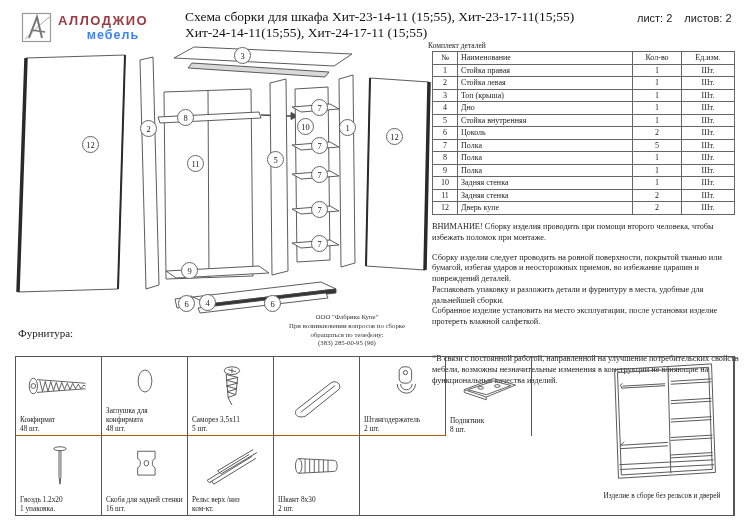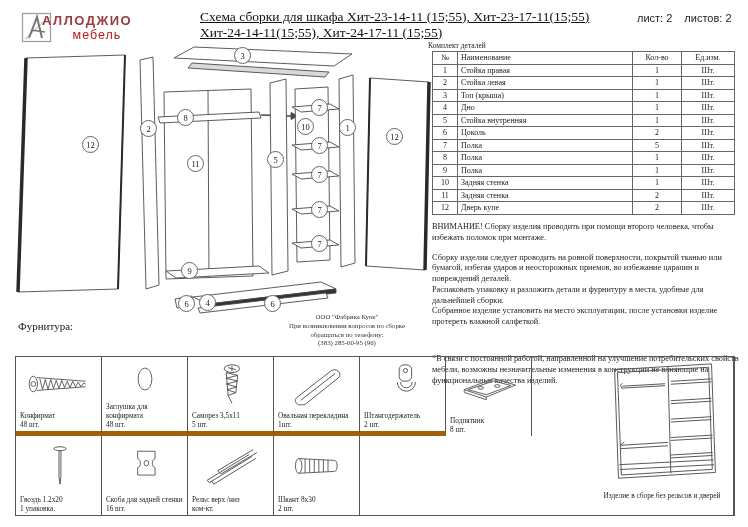--- a/index.html
+++ b/index.html
@@ -1,24 +1,24 @@
 <!DOCTYPE html>
 <html><head>
 <meta charset="utf-8">
 <style>
   html,body{margin:0;padding:0;background:#e8e8e8;}
   .page{position:relative;width:748px;height:527px;background:#ffffff;
         font-family:"Liberation Serif",serif;color:#1a1a1a;overflow:hidden;}
 
   
   .logo-icon{position:absolute;left:20px;top:11px;}
-  .logo-text{position:absolute;left:42px;top:13px;width:110px;font-family:"Liberation Sans",sans-serif;}
+  .logo-text{position:absolute;left:58px;top:13px;width:110px;font-family:"Liberation Sans",sans-serif;}
   .logo-brand{font-size:13px;font-weight:bold;letter-spacing:1.5px;color:#9b3b40;}
-  .logo-sub{font-size:12.5px;font-weight:normal;letter-spacing:1px;color:#b91c1c;text-align:center;}
-  .title{position:absolute;left:200px;top:9px;font-size:13.5px;line-height:16px;color:#111;text-decoration:underline;}
+  .logo-sub{font-size:12.5px;font-weight:bold;letter-spacing:1px;color:#3b82f6;text-align:center;}
+  .title{position:absolute;left:185px;top:9px;font-size:13.5px;line-height:16px;color:#111;}
   .sheetinfo{position:absolute;left:637px;top:12px;font-family:"Liberation Sans",sans-serif;
              font-size:11px;color:#222;white-space:nowrap;}
   .sheetinfo span{margin-right:12px;}
 
   
   .diagram{position:absolute;left:8px;top:42px;width:430px;height:295px;}
   .diagram svg{position:absolute;left:0;top:0;}
   .balloon{position:absolute;width:15px;height:15px;border:1px solid #666;border-radius:50%;
            background:#fff;font-size:8.5px;display:flex;align-items:center;justify-content:center;
            color:#222;z-index:3;}
@@ -35,26 +35,26 @@
   .notes{position:absolute;left:432px;top:222px;width:308px;font-size:8.3px;line-height:1.3;color:#222;}
   .notes p{margin:0;}
   .notes .gap{margin-bottom:9px;}
   .notes .gap-top{margin-top:26px;}
 
   
   .contact{position:absolute;left:262px;top:313px;width:170px;text-align:center;
            font-size:6.8px;line-height:1.3;color:#333;}
 
   
-  .hw-title{position:absolute;left:18px;top:320px;font-size:11px;color:#222;}
+  .hw-title{position:absolute;left:18px;top:327px;font-size:11px;color:#222;}
   .hw-grid{position:absolute;left:15px;top:356px;display:grid;
            grid-template-columns:repeat(6,86px) 202px;grid-template-rows:79px 79px;
            border:1px solid #555;}
   .hw-cell{border-right:1px solid #555;display:flex;flex-direction:column;overflow:hidden;}
-  .hw-cell.r1{border-bottom:5px solid #a16207;}
+  .hw-cell.r1{border-bottom:1px solid #a16207;}
   .hw-icon{flex:1;display:flex;align-items:center;justify-content:center;}
   .hw-label{font-size:7.3px;line-height:1.25;padding:0 3px 2px 4px;color:#222;}
   .hw-big{grid-column:7;grid-row:1/3;position:relative;}
   .hw-big svg{position:absolute;right:8px;top:3px;}
   .hw-big-caption{position:absolute;right:2px;bottom:15px;width:138px;text-align:center;
                   font-size:7.3px;color:#222;}
   svg{display:block;}
 </style>
 </head>
 <body>
@@ -298,24 +298,20 @@
     <div class="hw-cell r1">
       <div class="hw-icon">
         <svg width="76" height="46" viewBox="0 0 78 48" fill="none" stroke="#555" stroke-width="1">
           <path d="M18,38 L54,10"></path>
             <path d="M27,45 L62,17"></path>
           <path d="M18,38 C14,42 18,48 27,45"></path>
           <path d="M54,10 C59,7 65,12 62,17"></path>
           <path d="M22,41 L58,13"></path>
         </svg>
       </div>
-      <div class="hw-label">
-          <div>Овальная перекладина</div>
-          <div>1шт.</div>
-        </div>
     </div>
 
     <div class="hw-cell r1">
       <div class="hw-icon">
         <svg width="76" height="46" viewBox="0 0 78 48" fill="none" stroke="#555" stroke-width="1">
           <rect x="35" y="4" width="13" height="17" rx="5"></rect>
           <circle cx="41.5" cy="10" r="2.2"></circle>
           <path d="M33,22 a9.5,9.5 0 1 0 19,0"></path>
           <path d="M36.5,22 a6,6 0 1 0 12,0"></path>
         </svg>

